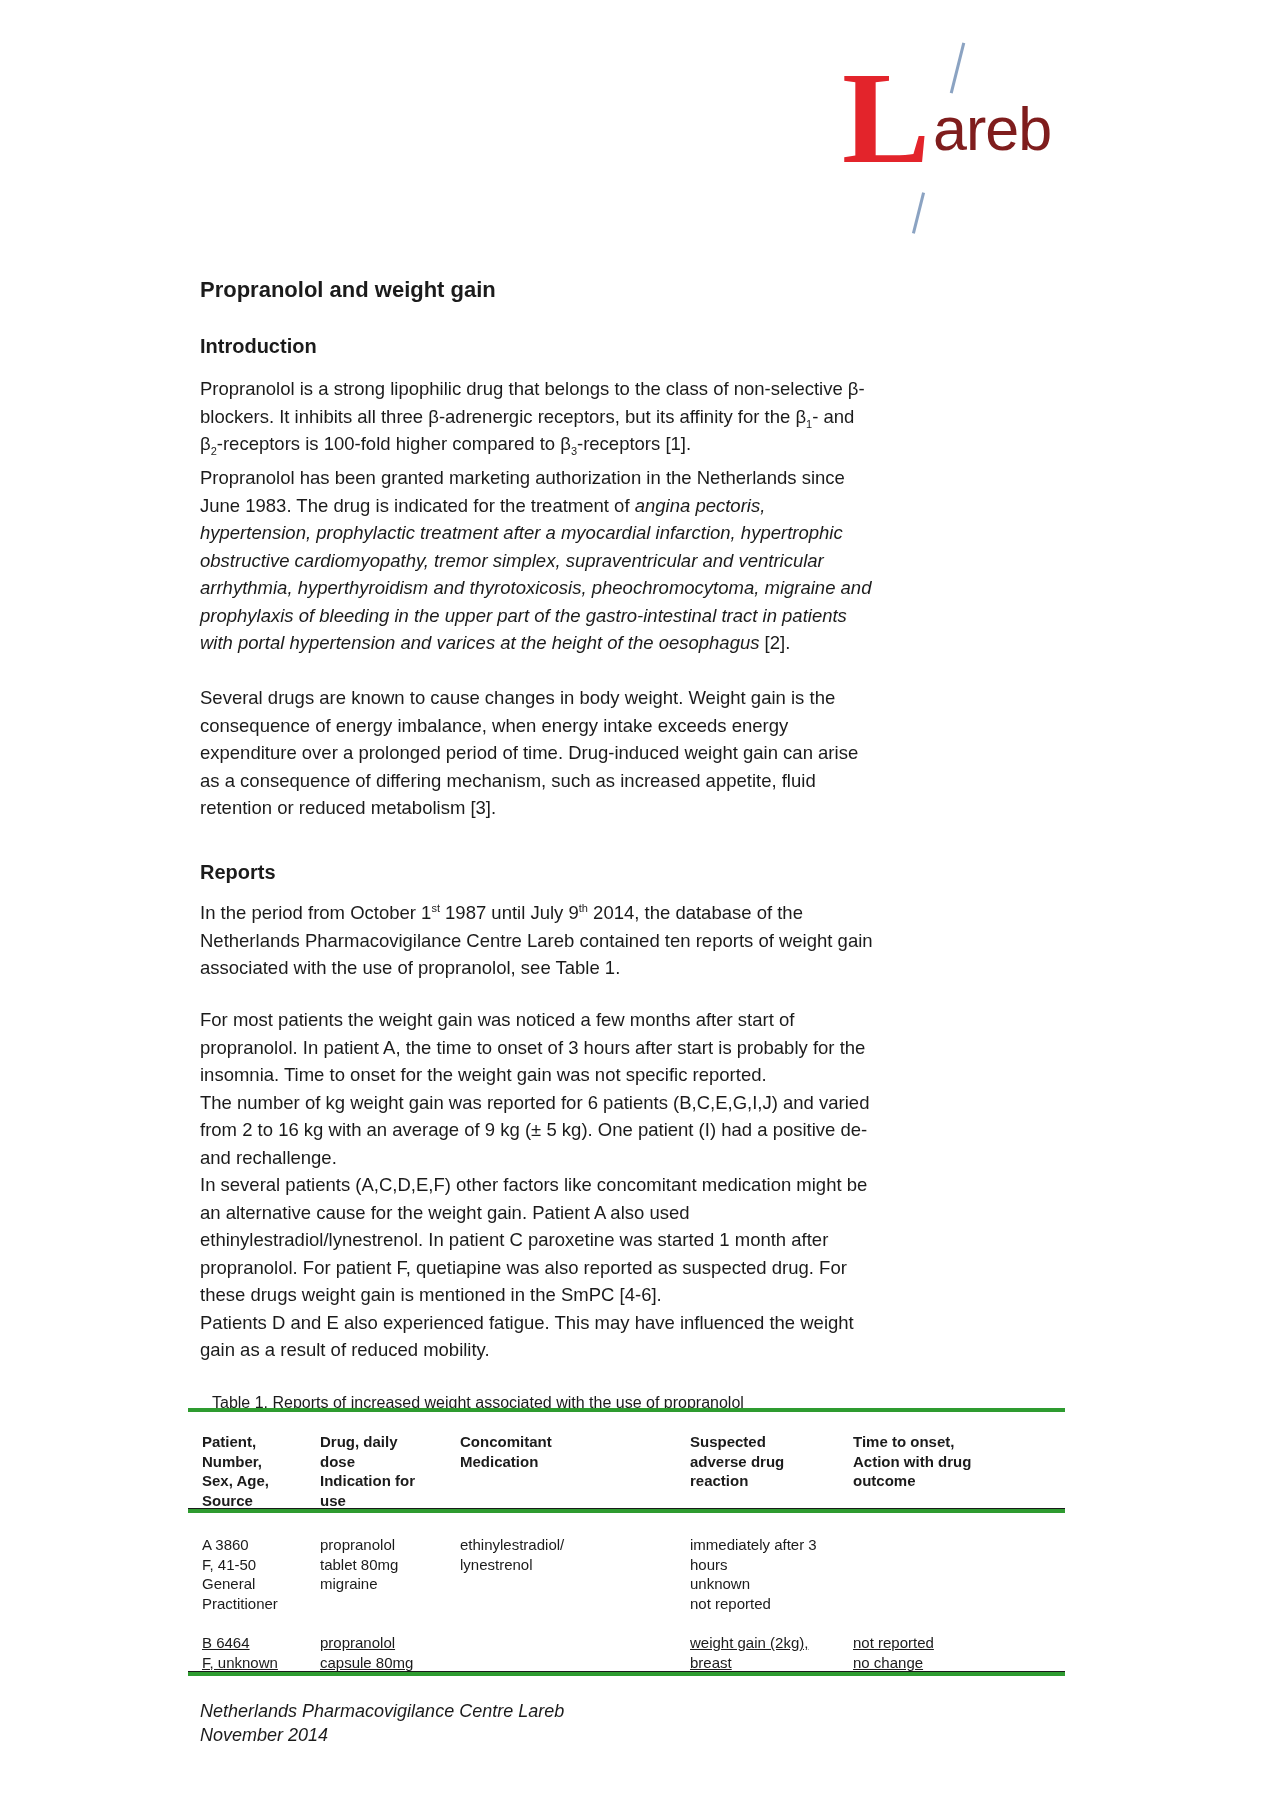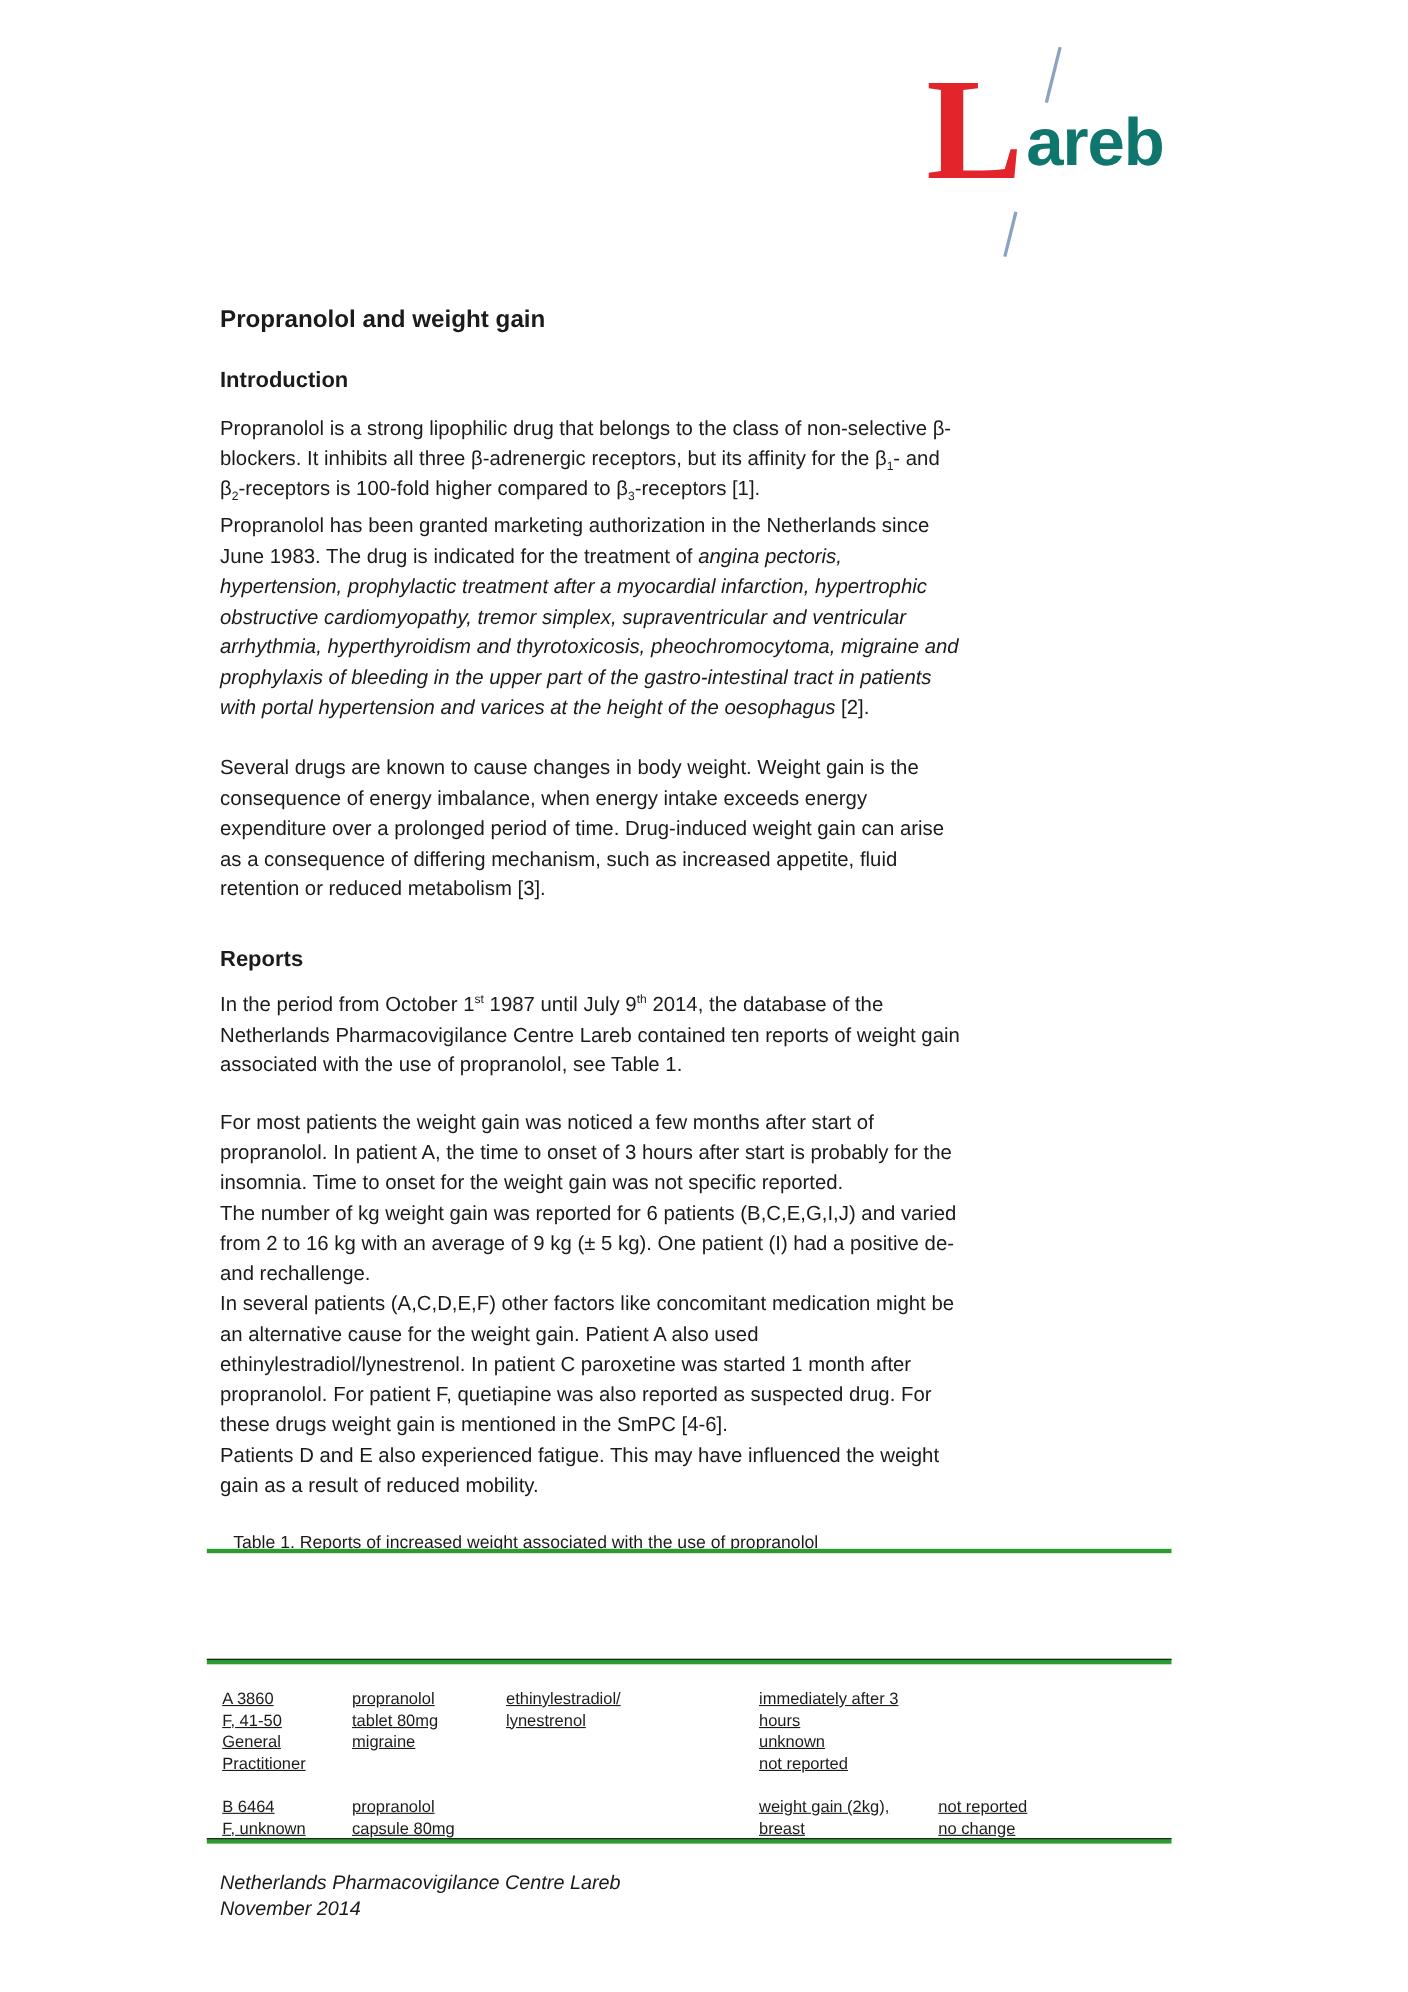--- a/index.html
+++ b/index.html
@@ -5,21 +5,21 @@
   html,body{margin:0;padding:0;background:#ffffff;}
   body{width:1280px;height:1811px;position:relative;overflow:hidden;
        font-family:"Liberation Sans",sans-serif;color:#1b1b1b;}
   .page{position:absolute;inset:0;background:#fff;}
 
   
   .logo{position:absolute;left:0;top:0;width:1280px;height:250px;}
   .logo-l{position:absolute;left:842px;top:52px;font-family:"Liberation Serif",serif;
           font-weight:700;font-size:132px;line-height:1;color:#e3242b;}
   .logo-rest{position:absolute;left:933px;top:99px;font-size:61px;line-height:1;
-             font-weight:700;letter-spacing:-1px;color:#0f766e;}
+             font-weight:400;letter-spacing:-1px;color:#7f1d1d;}
   .slash{position:absolute;width:3px;background:#8ba3c2;}
   .slash-top{left:956px;top:42px;height:52px;transform:rotate(14deg);}
   .slash-bottom{left:917px;top:192px;height:42px;transform:rotate(14deg);}
 
   
   .abs{position:absolute;left:200px;}
   .doc-title{margin:0;font-size:22px;font-weight:700;line-height:24px;}
   .sec{margin:0;font-size:20px;font-weight:700;line-height:27px;}
   .body-p{margin:0;font-size:18.5px;line-height:27.5px;white-space:pre;width:820px;}
   .body-p i,.italic-run{font-style:italic;}
@@ -30,21 +30,21 @@
   .tbl{position:absolute;left:188px;top:1408px;width:877px;height:270px;}
   .tline{position:absolute;left:0;width:877px;}
   .tline-top{top:0;height:4px;background:#2e9b30;}
   .tline-sep{top:100px;height:4px;background:#2e9b30;border-top:1px solid #1a1a1a;}
   .tline-bottom{top:263px;height:4px;background:#2e9b30;border-top:1px solid #1a1a1a;}
   .grid{position:absolute;left:0;width:877px;display:grid;box-sizing:border-box;
         grid-template-columns:118px 140px 230px 163px 1fr;padding-left:14px;}
   .grid .cell{font-size:15px;line-height:19.5px;white-space:pre-line;padding-right:6px;}
   .thead{top:24px;}
   .thead .cell{font-weight:700;}
-  .trow-a{top:127px;text-decoration:underline;}
+  .trow-a{top:127px;}
   .trow-b{top:225px;text-decoration:underline;}
 
   .footer{position:absolute;left:200px;top:1699px;font-size:18px;line-height:24px;
           font-style:italic;white-space:pre-line;}
 </style>
 </head>
 <body>
 
 <div class="page">
 
@@ -95,20 +95,38 @@
 propranolol. For patient F, quetiapine was also reported as suspected drug. For
 these drugs weight gain is mentioned in the SmPC [4-6].
 Patients D and E also experienced fatigue. This may have influenced the weight
 gain as a result of reduced mobility.</p>
 
   <p class="abs caption" style="top:1381px">Table 1. Reports of increased weight associated with the use of propranolol</p>
 
   <div class="tbl">
     <div class="tline tline-top"></div>
 
+    <div class="grid thead">
+      <div class="cell">Patient,
+Number,
+Sex, Age,
+Source</div>
+      <div class="cell">Drug, daily
+dose
+Indication for
+use</div>
+      <div class="cell">Concomitant
+Medication</div>
+      <div class="cell">Suspected
+adverse drug
+reaction</div>
+      <div class="cell">Time to onset,
+Action with drug
+outcome</div>
+    </div>
 
     <div class="tline tline-sep"></div>
 
     <div class="grid trow-a">
       <div class="cell">A 3860
 F, 41-50
 General
 Practitioner</div>
       <div class="cell">propranolol
 tablet 80mg

